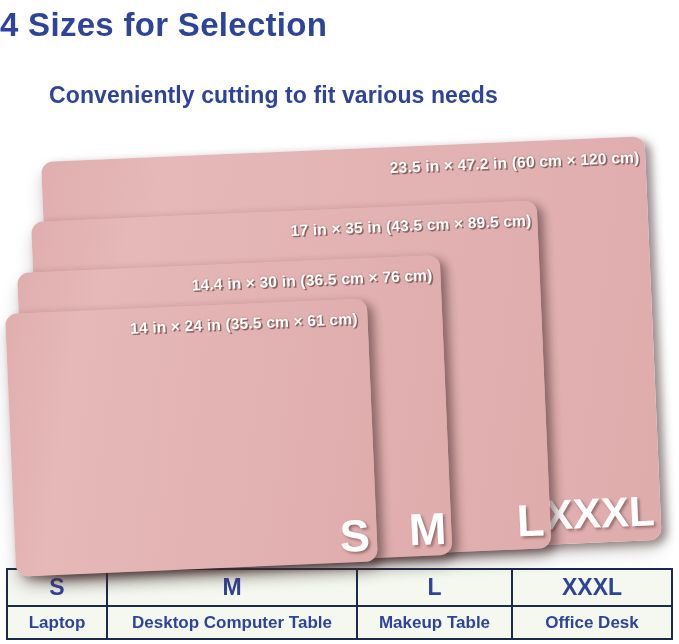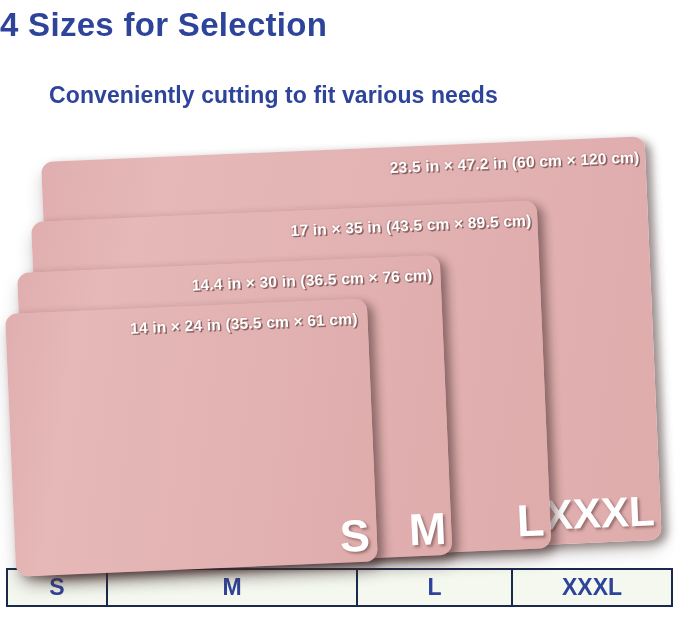--- a/index.html
+++ b/index.html
@@ -144,14 +144,20 @@
       <col class="col-l">
       <col class="col-xxxl">
   </colgroup>
   <tbody>
     <tr class="row-code">
       <td>S</td>
       <td>M</td>
       <td>L</td>
       <td>XXXL</td>
     </tr>
+    <tr class="row-use">
+      <td>Laptop</td>
+      <td>Desktop Computer Table</td>
+      <td>Makeup Table</td>
+      <td>Office Desk</td>
+    </tr>
   </tbody>
 </table>
 
 </body></html>

